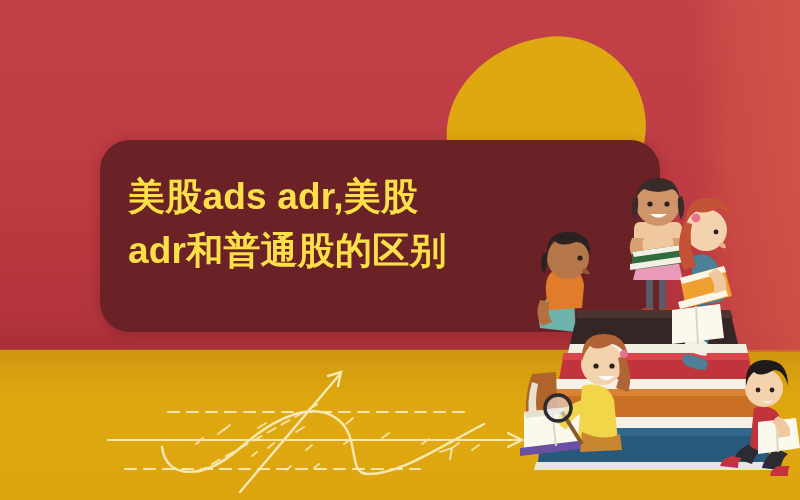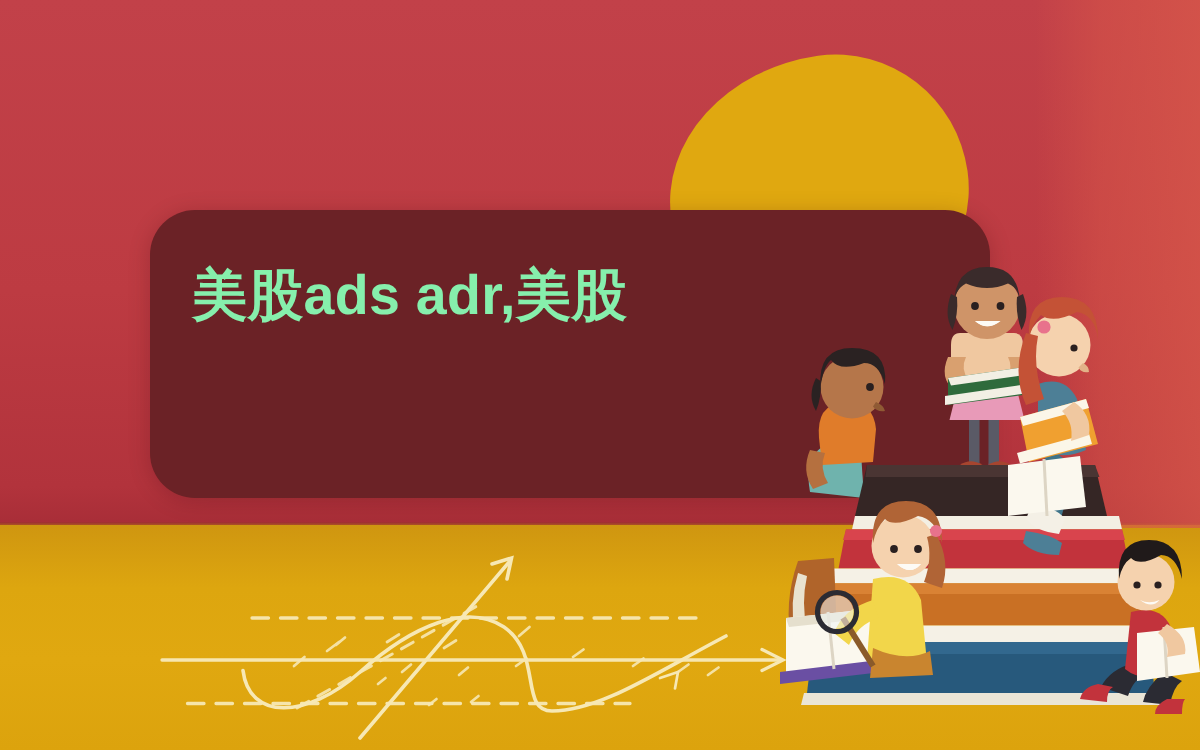--- a/index.html
+++ b/index.html
@@ -49,21 +49,21 @@
   .title-panel {
     position:absolute;
     left:100px; top:140px; width:560px; height:192px;
     background:#6b2226;
     border-radius:30px;
     box-shadow:0 2px 14px rgba(60,10,14,.22);
   }
   .panel-text {
     position:absolute;
     left:128px; top:170px; width:420px;
-    color:#86efac;
+    color:#fde047;
     font-size:37px;
     font-weight:bold;
     line-height:1.45;
     letter-spacing:.2px;
     text-align:left;
     z-index:8;
   }
 
   
   .doodle { position:absolute; left:100px; top:352px; width:450px; height:148px; z-index:3; }
@@ -281,15 +281,16 @@
       <path d="M226 226 q-2 -26 20 -26 q22 0 22 26 q-4 -16 -14 -16 q-14 8 -20 2 q-6 4 -8 14z" fill="#201a1a"></path>
       <circle cx="238" cy="230" r="2.4" fill="#2a2020"></circle>
       <circle cx="252" cy="230" r="2.4" fill="#2a2020"></circle>
       <path d="M240 240 q8 6 13 0 q-7 3 -13 0z" fill="#fdfbf6"></path>
     </g>
 
   </svg>
 
   <div class="panel-text">
     <div>美股ads adr,美股</div>
+    <div>adr和普通股的区别</div>
   </div>
 
 </div>
 
 </body></html>

